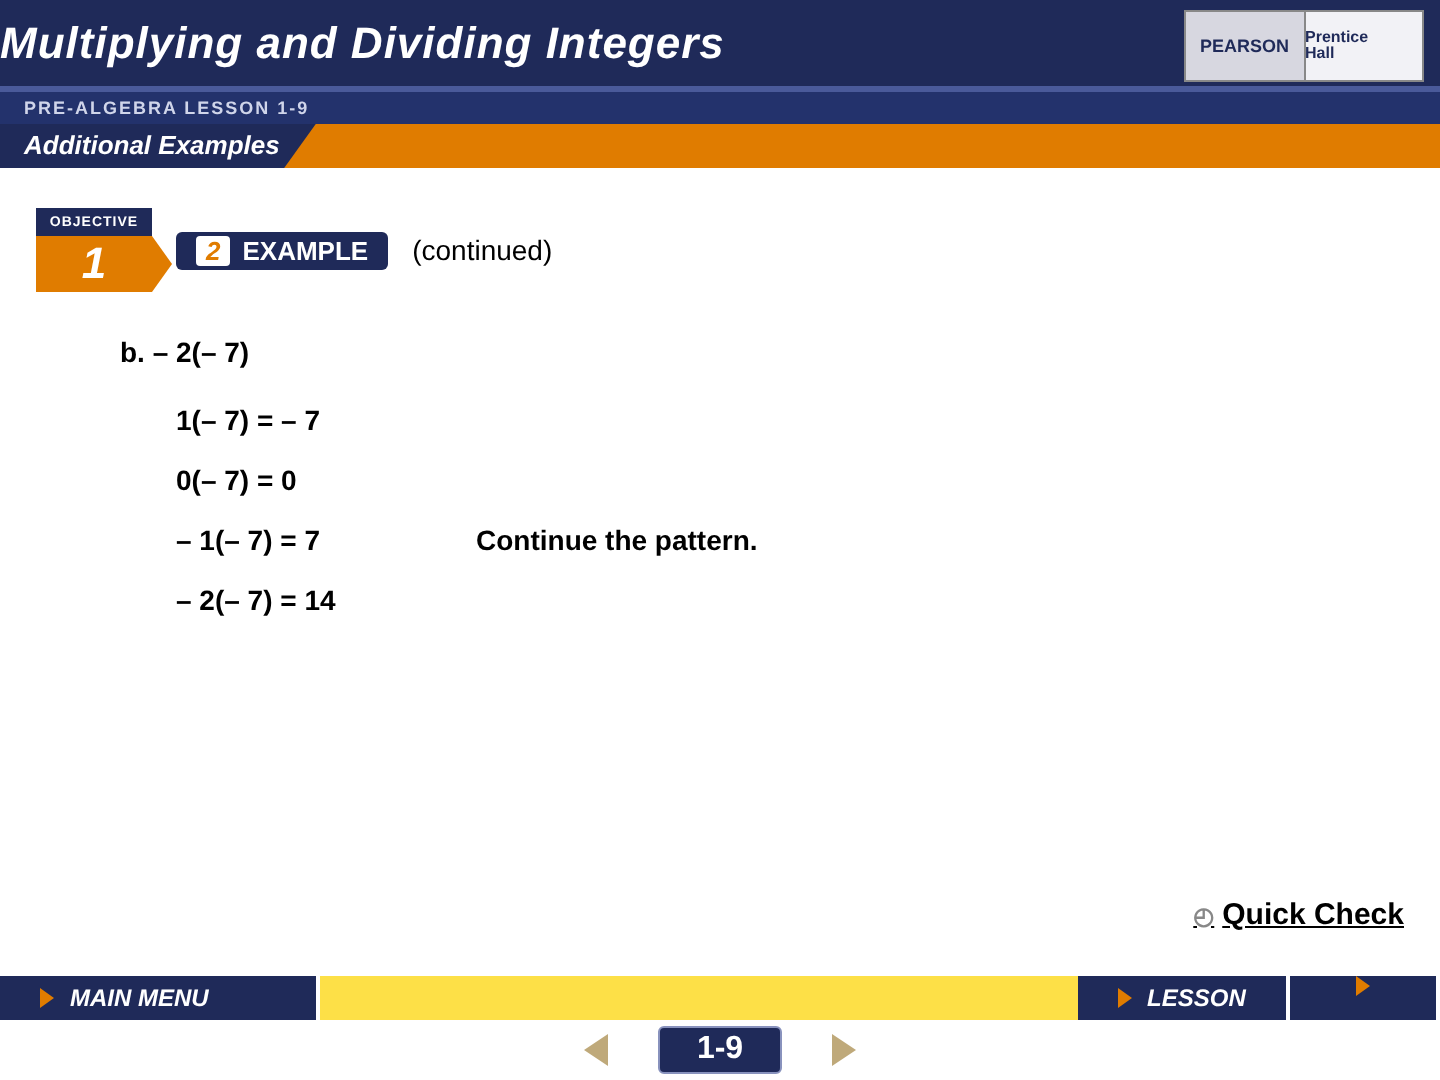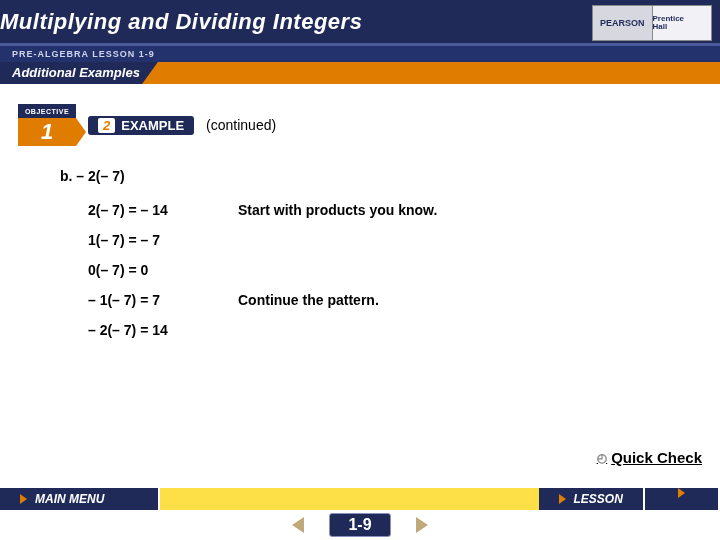--- a/index.html
+++ b/index.html
@@ -293,24 +293,20 @@
     <div class="continued">(continued)</div>
   </div>
 
   <div class="problem-line">
     <span>b.</span>
     <span>– 2(– 7)</span>
   </div>
 
   <div class="work">
     <div class="work-row">
-      <div class="work-expr">2(– 7) = – 14</div>
-      <div class="work-note">Start with products you know.</div>
-    </div>
-    <div class="work-row">
       <div class="work-expr">1(– 7) = – 7</div>
       <div class="work-note"></div>
     </div>
     <div class="work-row">
       <div class="work-expr">0(– 7) = 0</div>
       <div class="work-note"></div>
     </div>
     <div class="work-row">
       <div class="work-expr">– 1(– 7) = 7</div>
       <div class="work-note">Continue the pattern.</div>

